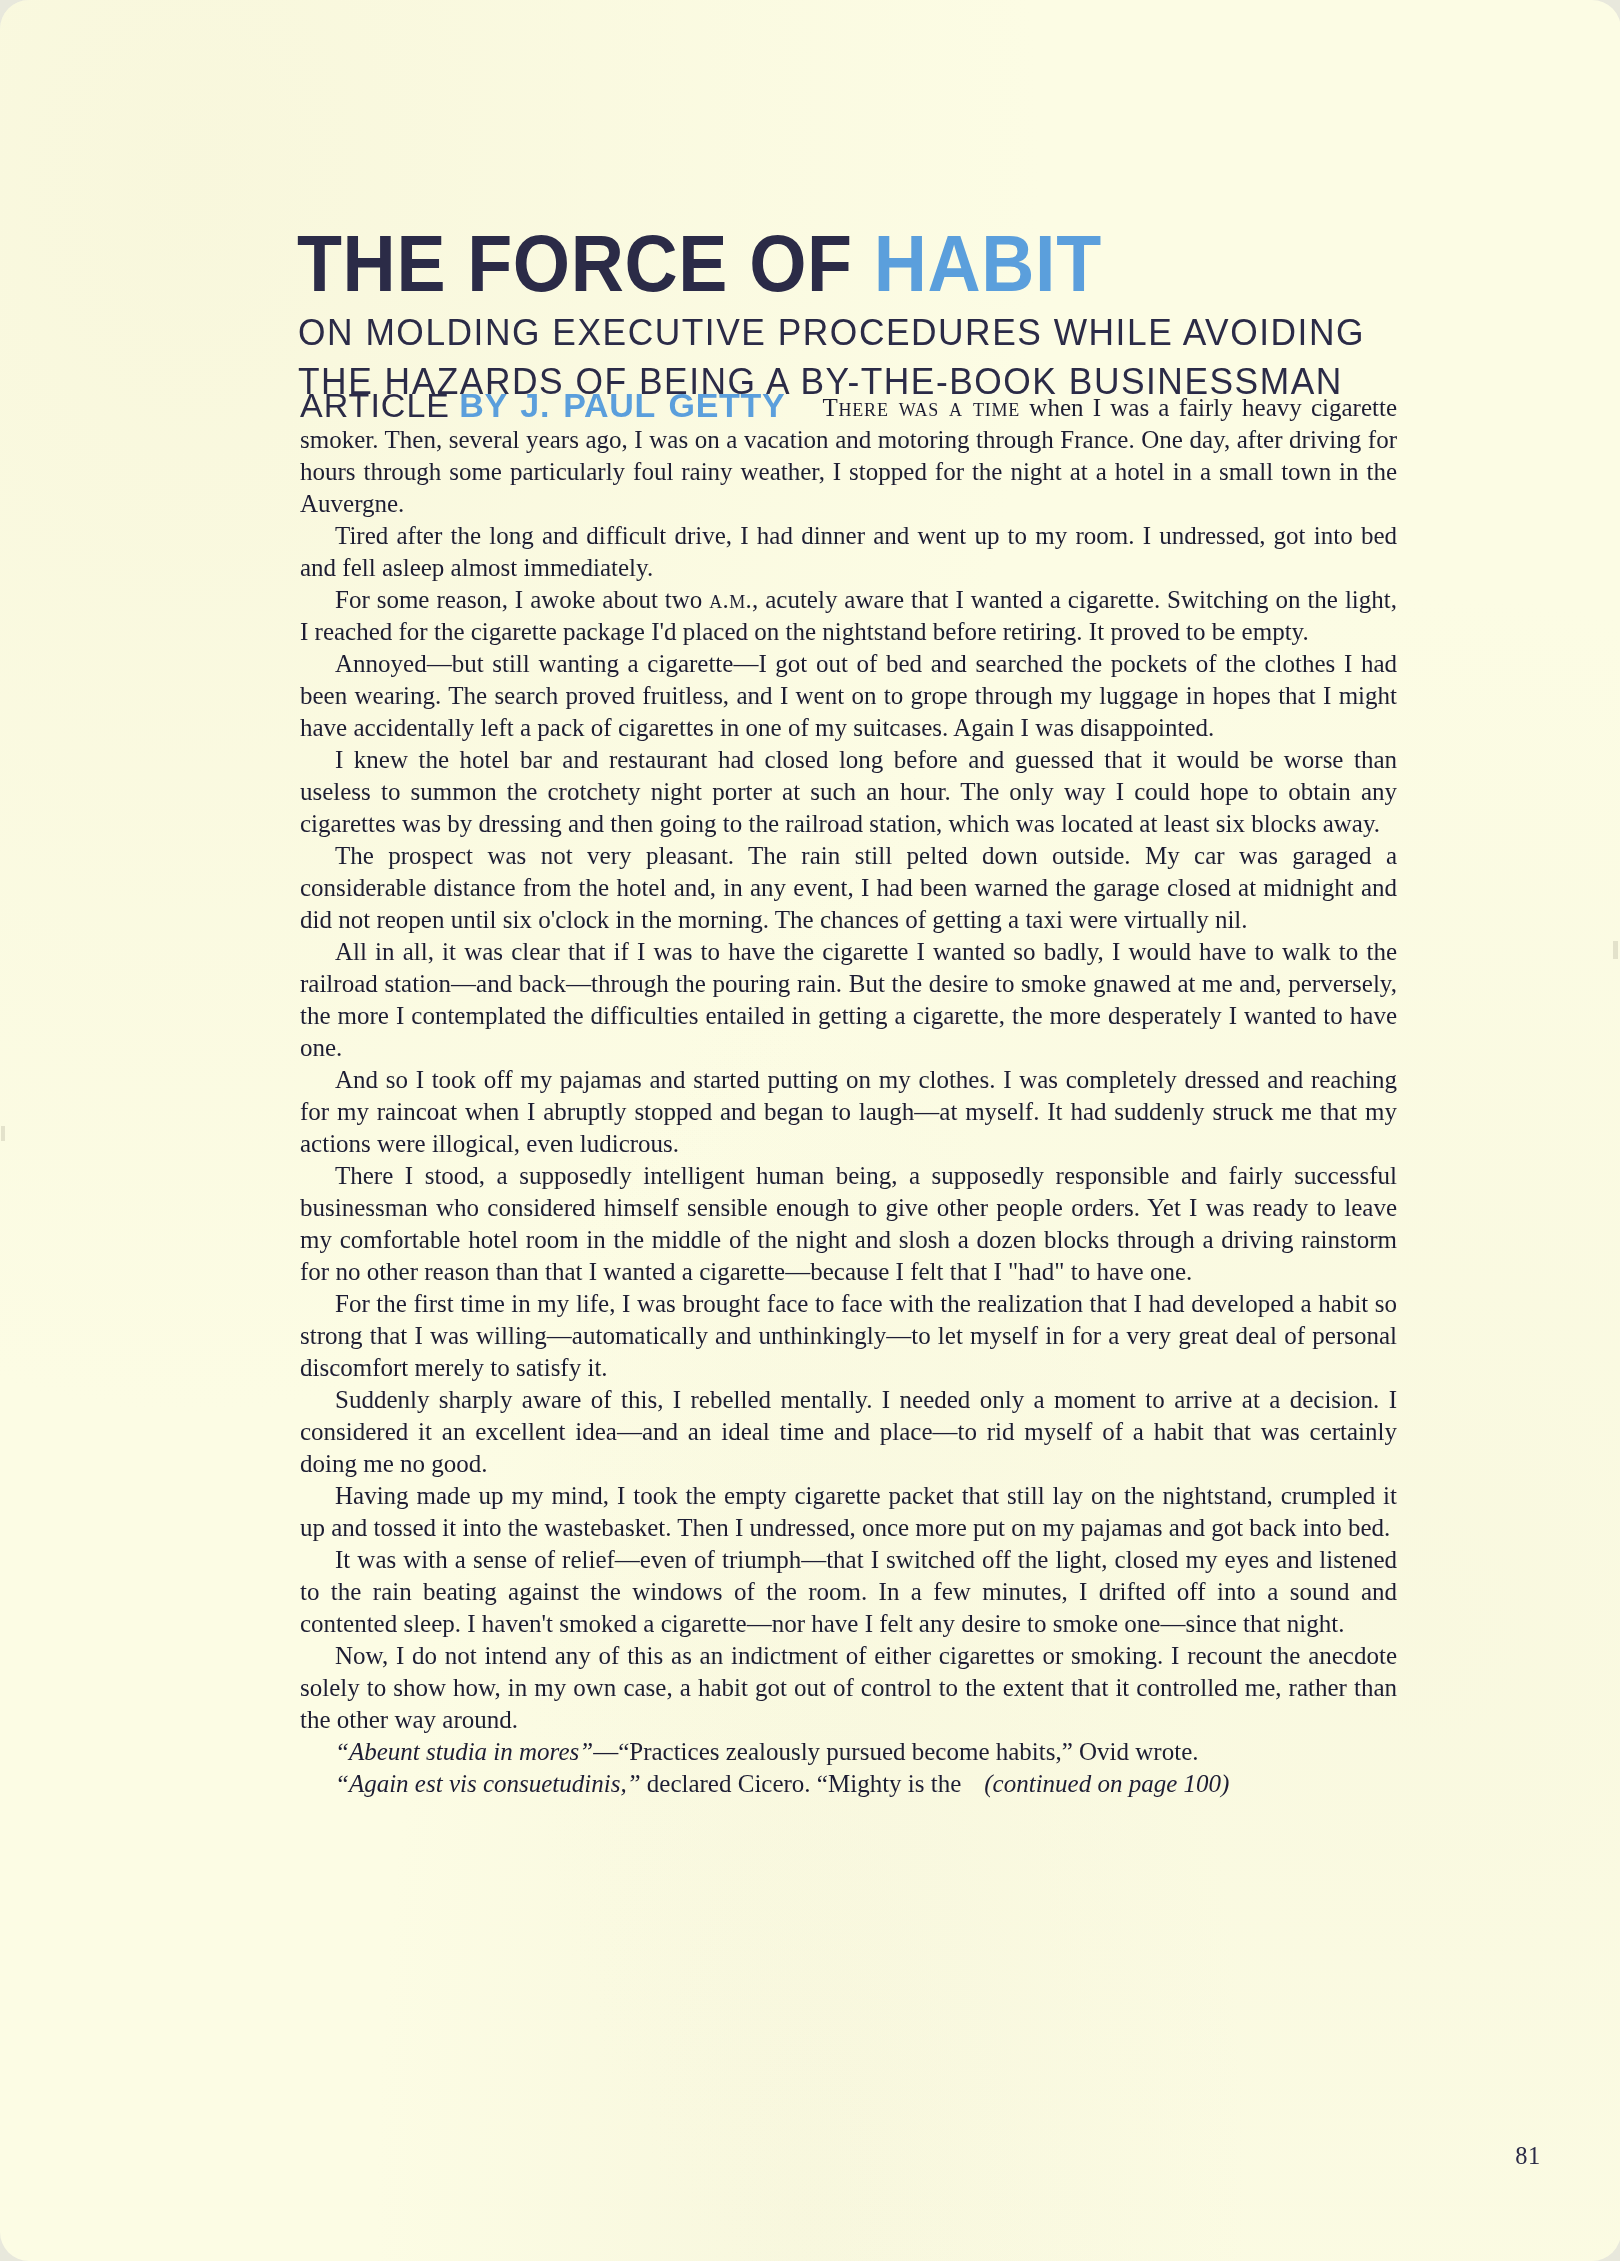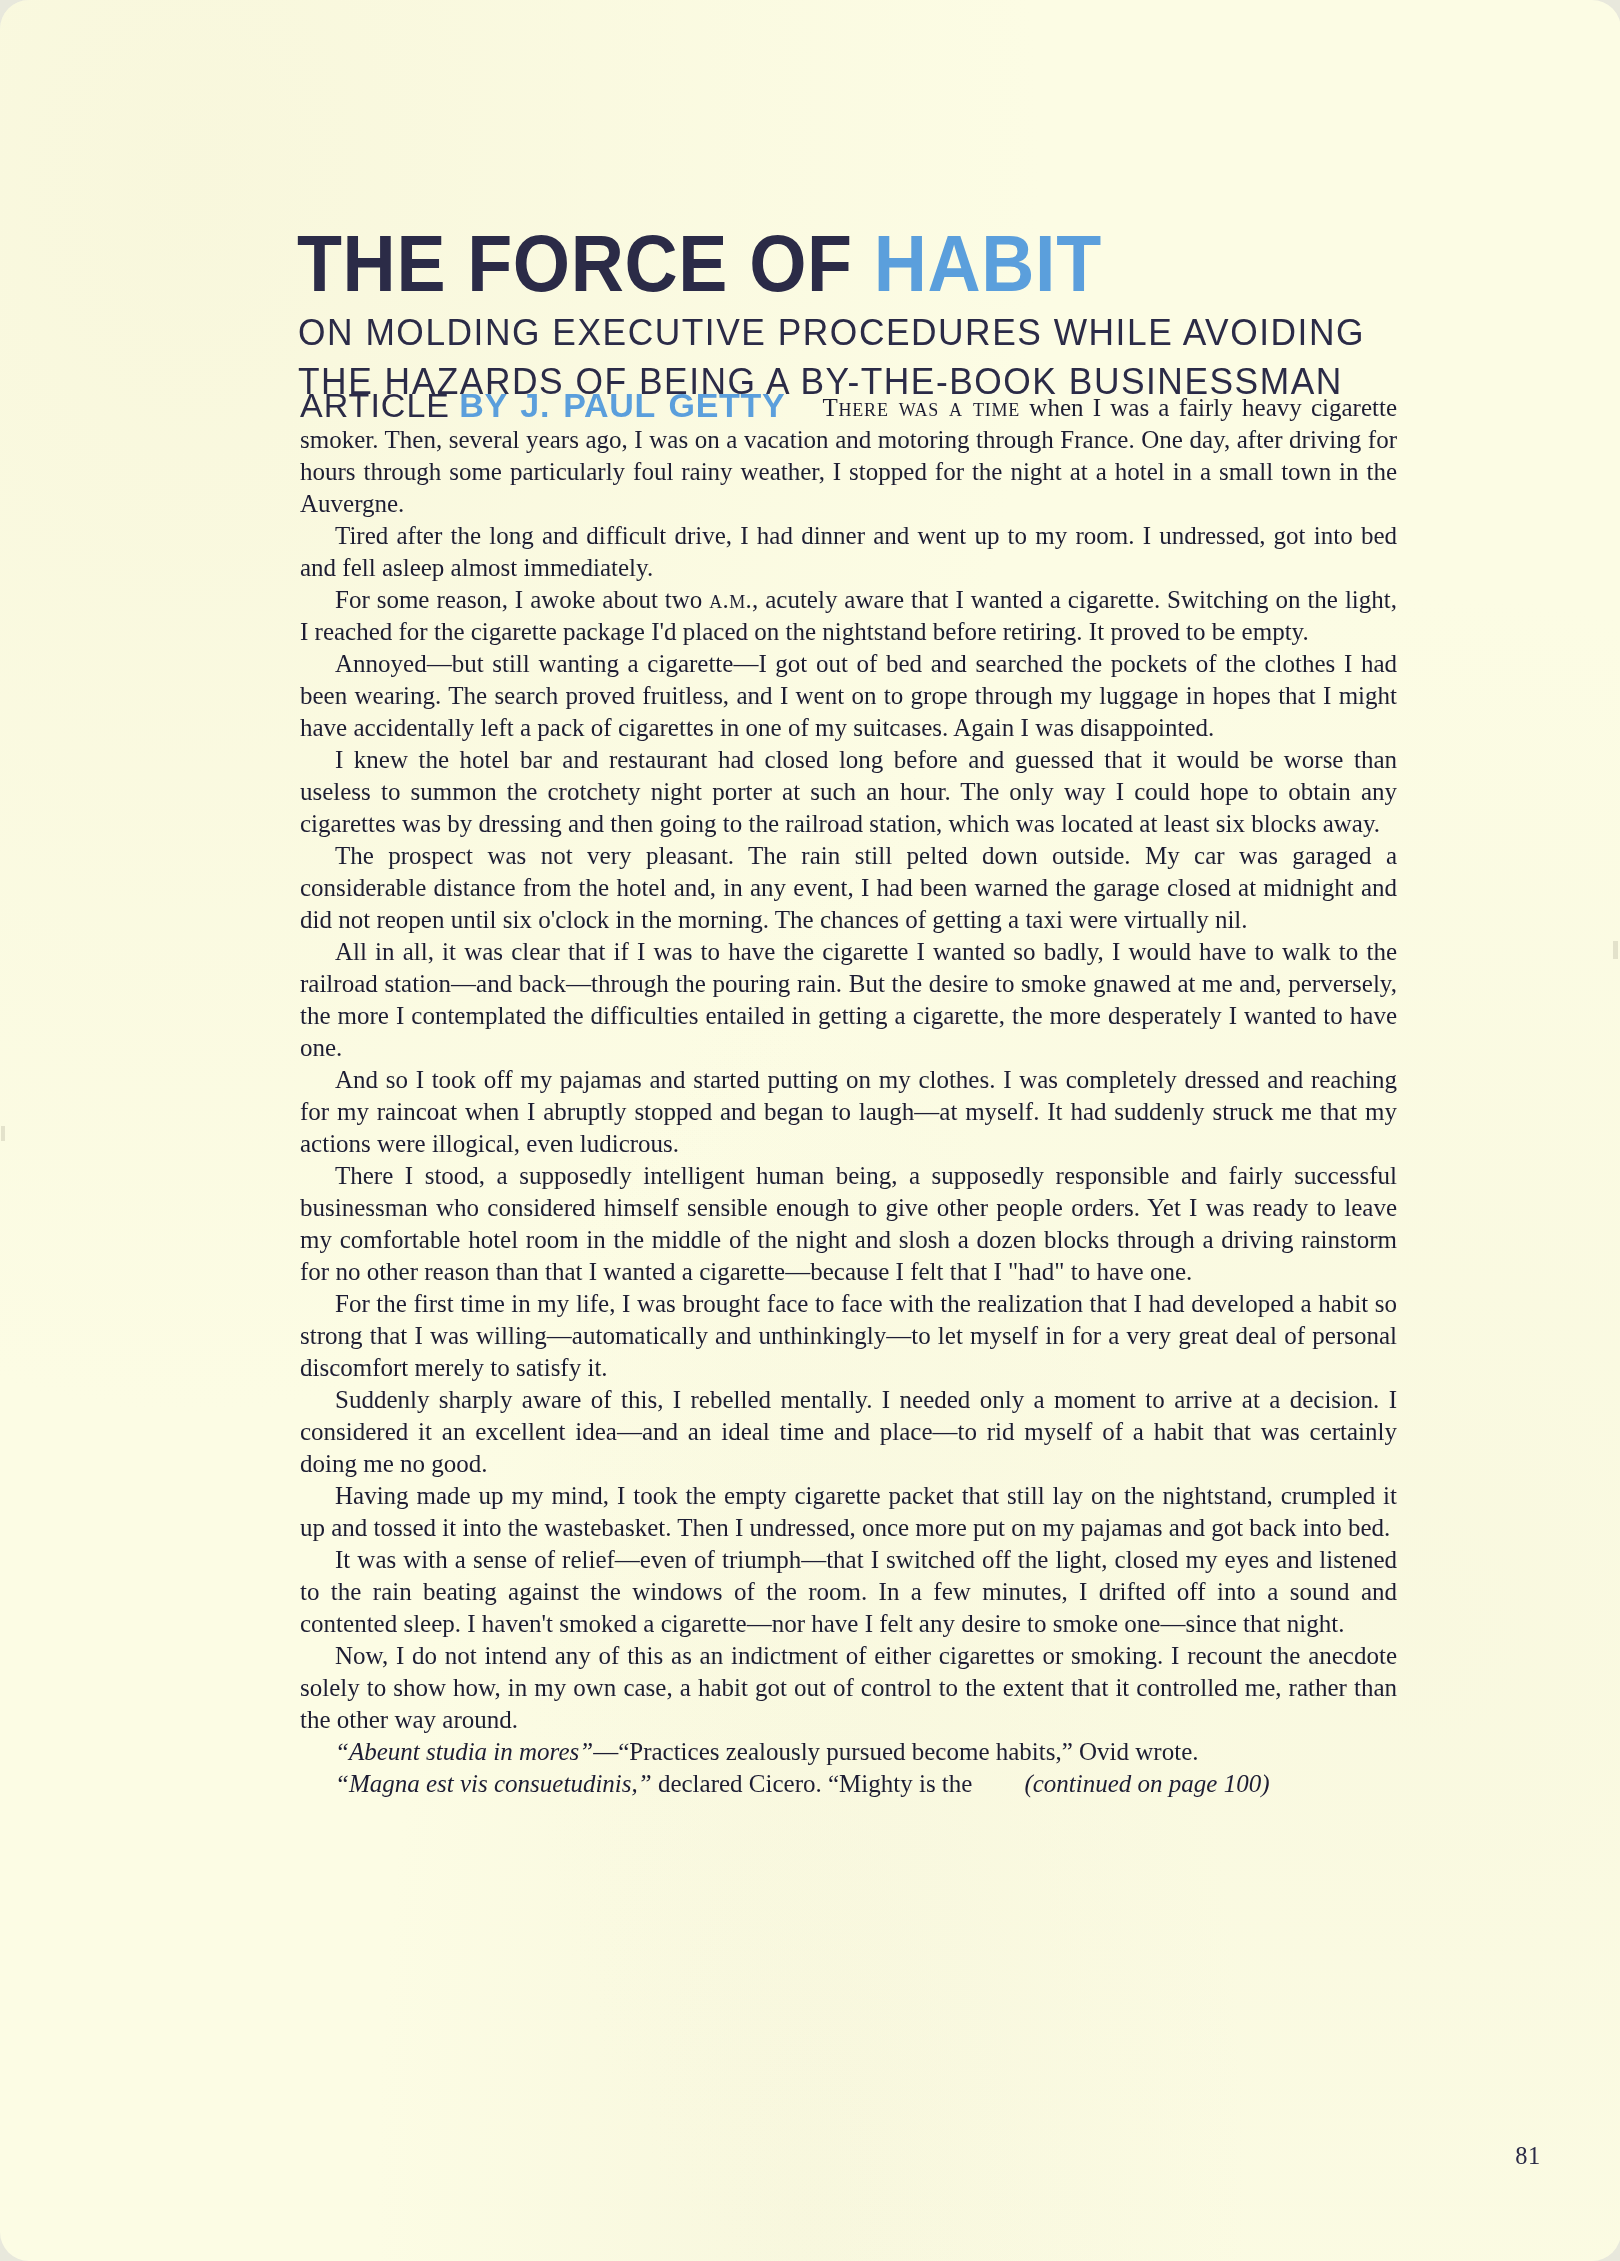--- a/index.html
+++ b/index.html
@@ -120,21 +120,20 @@
     letter-spacing: 0.8px;
   }
   .am {
     font-variant: small-caps;
     letter-spacing: 0.3px;
   }
   .ital { font-style: italic; }
   .contd {
     font-style: italic;
     white-space: nowrap;
-    margin-left: 29px;
   }
   .contd-gap { display: inline-block; width: 23px; }
 
   
   .folio {
     position: absolute;
     right: 80px;
     top: 2142px;
     font-family: "Liberation Serif", "DejaVu Serif", serif;
     font-size: 24.4px;
@@ -182,21 +181,21 @@
       <p>And so I took off my pajamas and started putting on my clothes. I was completely dressed and reaching for my raincoat when I abruptly stopped and began to laugh—at myself. It had suddenly struck me that my actions were illogical, even ludicrous.</p>
       <p>There I stood, a supposedly intelligent human being, a supposedly responsible and fairly successful businessman who considered himself sensible enough to give other people orders. Yet I was ready to leave my comfortable hotel room in the middle of the night and slosh a dozen blocks through a driving rainstorm for no other reason than that I wanted a cigarette—because I felt that I "had" to have one.</p>
       <p>For the first time in my life, I was brought face to face with the realization that I had developed a habit so strong that I was willing—automatically and unthinkingly—to let myself in for a very great deal of personal discomfort merely to satisfy it.</p>
       <p>Suddenly sharply aware of this, I rebelled mentally. I needed only a moment to arrive at a decision. I considered it an excellent idea—and an ideal time and place—to rid myself of a habit that was certainly doing me no good.</p>
       <p>Having made up my mind, I took the empty cigarette packet that still lay on the nightstand, crumpled it up and tossed it into the wastebasket. Then I undressed, once more put on my pajamas and got back into bed.</p>
       <p>It was with a sense of relief—even of triumph—that I switched off the light, closed my eyes and listened to the rain beating against the windows of the room. In a few minutes, I drifted off into a sound and contented sleep. I haven't smoked a cigarette—nor have I felt any desire to smoke one—since that night.</p>
       <p>Now, I do not intend any of this as an indictment of either cigarettes or smoking. I recount the anecdote solely to show how, in my own  case, a habit got out of control to the extent that it controlled me, rather than the other way around.</p>
 
       <p class="quote"><span class="ital">“Abeunt studia in mores”</span><span>—“Practices zealously pursued become habits,” Ovid wrote.</span></p>
 
-      <p class="quote"><span class="ital">“Magna est vis consuetudinis,”</span><span> declared Cicero. “Mighty is the</span><span class="contd-gap"></span><span class="contd">(continued on page 100)</span></p>
+      <p class="quote"><span class="ital">“Again est vis consuetudinis,”</span><span> declared Cicero. “Mighty is the</span><span class="contd-gap"></span><span class="contd">(continued on page 100)</span></p>
 
     </div>
 
     <div class="folio">81</div>
 
   </div>
 </div>
 
 
 </body></html>

